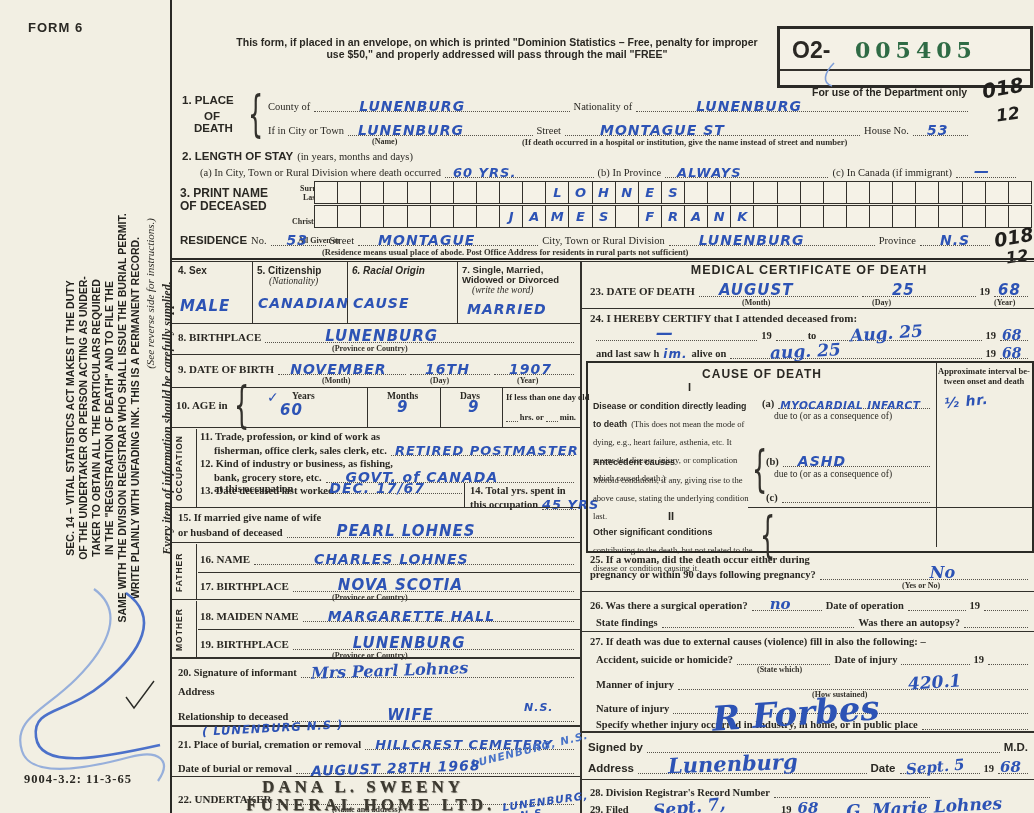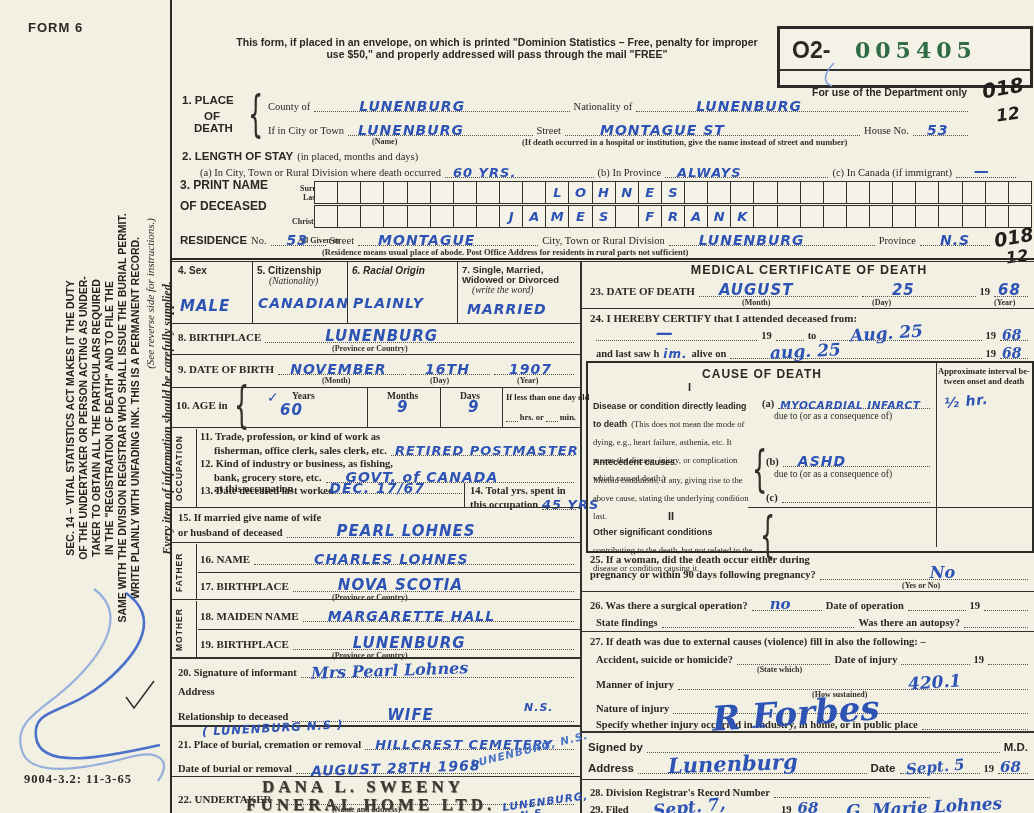--- a/index.html
+++ b/index.html
@@ -111,38 +111,38 @@
       <span class="labn">House No.</span>
       <span class="dl" style="width:55px;">
           <span class="hw" style="left:14px;font-size:14px;">53</span>
         </span>
     </div>
     <span class="note-c" style="left:200px;top:137px;">(Name)</span>
     <span class="note-c" style="left:350px;top:137px;font-size:8.5px;">(If death occurred in a hospital or institution, give the name instead of street and number)</span>
 
     <div class="fl" style="left:10px;top:150px;">
       <span class="hdr" style="font-size:11.5px;">2. LENGTH OF STAY</span>
-      <span class="labn">(in placed, months and days)</span>
+      <span class="labn">(in years, months and days)</span>
     </div>
     <div class="fl" style="left:28px;top:164px;width:816px;">
       <span class="labn">(a) In City, Town or Rural Division where death occurred</span>
       <span class="dl" style="flex:1;">
           <span class="hw" style="left:8px;font-size:13px;">60 YRS.</span>
         </span>
       <span class="labn">(b) In Province</span>
       <span class="dl" style="flex:1.1;">
           <span class="hw" style="left:12px;font-size:13px;">ALWAYS</span>
         </span>
       <span class="labn">(c) In Canada (if immigrant)</span>
       <span class="dl" style="width:60px;">
           <span class="hw" style="left:18px;font-size:15px;">—</span>
         </span>
     </div>
 
-    <div class="abs hdr" style="left:8px;top:178px;font-size:12px;">3. PRINT NAME</div>
+    <div class="abs hdr" style="left:8px;top:186px;font-size:12px;">3. PRINT NAME</div>
     <div class="abs hdr" style="left:8px;top:199px;font-size:12px;">OF DECEASED</div>
     <div class="abs sm" style="left:96px;top:184px;">Surname or</div>
     <div class="abs sm" style="left:99px;top:193px;">Last Name</div>
     <div class="abs sm" style="left:94px;top:208px;margin-top:28px;">All Given or</div>
     <div class="abs sm" style="left:88px;top:217px;">Christian Names</div>
     <div class="ngrid" id="surname-grid" style="left:142px;top:181px;width:716px;height:21px;">
         <div class="gcell"></div>
         <div class="gcell"></div>
         <div class="gcell"></div>
         <div class="gcell"></div>
@@ -275,21 +275,21 @@
       <div class="vr" style="left:285px;top:0;height:62px;"></div>
       <span class="abs hdr" style="left:6px;top:4px;font-size:10px;">4. Sex</span>
       <span class="abs hdr" style="left:85px;top:4px;font-size:10px;">5. Citizenship</span>
       <span class="abs" style="left:97px;top:15px;font:italic 9.5px 'Liberation Serif',serif;">(Nationality)</span>
       <span class="abs hdr" style="left:180px;top:4px;font-size:10px;font-style:italic;">6. Racial Origin</span>
       <span class="abs hdr" style="left:290px;top:3px;font-size:9.5px;">7. Single, Married,</span>
       <span class="abs hdr" style="left:290px;top:13px;font-size:9.5px;">Widowed or Divorced</span>
       <span class="abs" style="left:300px;top:24px;font:italic 9.5px 'Liberation Serif',serif;">(write the word)</span>
       <span class="abs hw" style="left:8px;top:36px;font-size:15px;">MALE</span>
       <span class="abs hw" style="left:86px;top:34px;font-size:14px;">CANADIAN</span>
-      <span class="abs hw" style="left:181px;top:34px;font-size:14px;">PLAINLY</span>
+      <span class="abs hw" style="left:181px;top:34px;font-size:14px;">CAUSE</span>
       <span class="abs hw" style="left:295px;top:40px;font-size:14px;">MARRIED</span>
       <span class="dl abs" style="left:4px;width:72px;top:44px;"></span>
       <span class="dl abs" style="left:84px;width:87px;top:44px;"></span>
       <span class="dl abs" style="left:179px;width:102px;top:44px;"></span>
       <span class="dl abs" style="left:289px;width:115px;top:44px;"></span>
       <div class="hr" style="left:0;right:0;top:62px;"></div>
 
       
       <div class="fl" style="left:6px;top:68px;width:396px;">
         <span class="lab" style="font-size:11px;">8. BIRTHPLACE</span>

